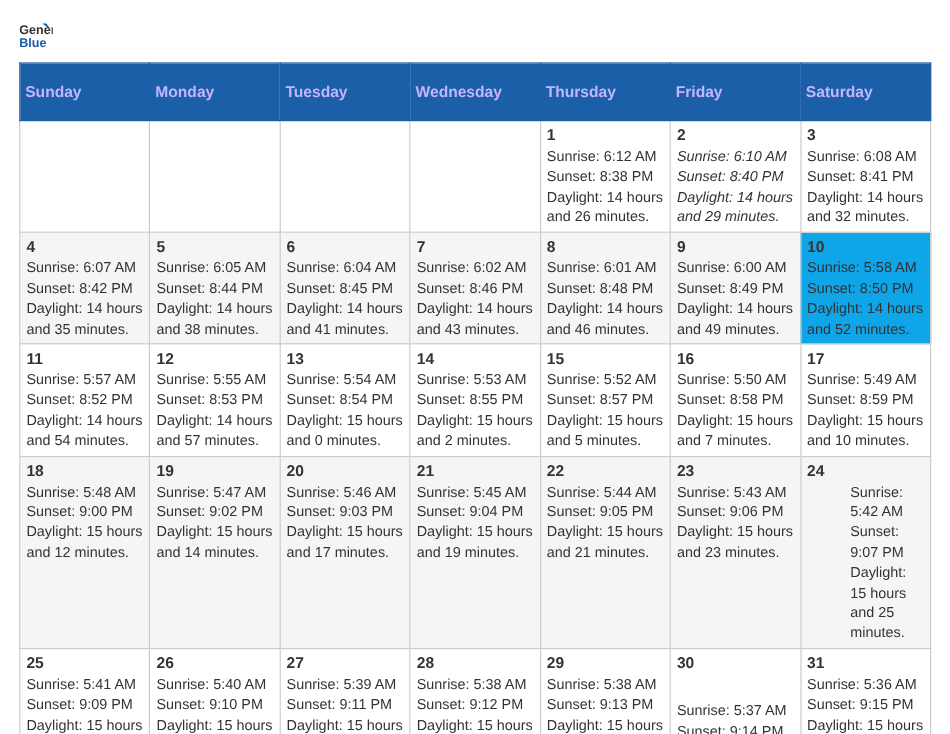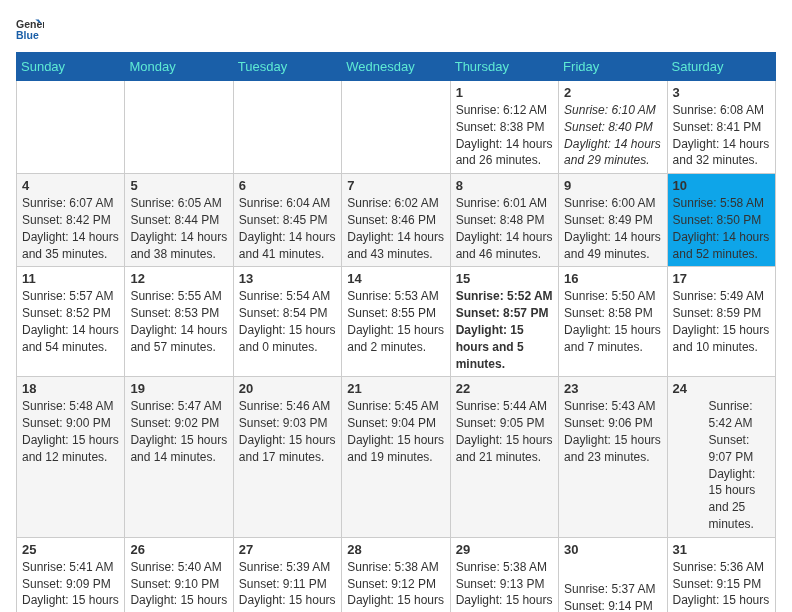--- a/index.html
+++ b/index.html
@@ -37,24 +37,24 @@
       font-size: 15px;
       color: #333;
     }
     .calendar {
       width: 100%;
       border-collapse: collapse;
       border: 1px solid #ccc;
     }
     .calendar thead th {
       background-color: #1a5fa8;
-      color: #5eead4;
-      padding: 6px 4px;
+      color: #c4b5fd;
+      padding: 16px 4px;
       font-size: 13px;
-      font-weight: normal;
+      font-weight: bold;
       text-align: left;
       border: 1px solid #1a5fa8;
     }
     .calendar tbody td {
       vertical-align: top;
       border: 1px solid #ccc;
       padding: 4px 5px;
       width: calc(100% / 7);
       min-height: 80px;
       background: #fff;
@@ -199,21 +199,21 @@
 Daylight: 15 hours and 0 minutes.</div>
         </td>
         <td>
           <div class="day-number">14</div>
           <div class="day-info" style="white-space: pre-line;">Sunrise: 5:53 AM
 Sunset: 8:55 PM
 Daylight: 15 hours and 2 minutes.</div>
         </td>
         <td>
           <div class="day-number">15</div>
-          <div class="day-info" style="white-space: pre-line; font-weight: bold;">Sunrise: 5:52 AM
+          <div class="day-info" style="white-space: pre-line;">Sunrise: 5:52 AM
 Sunset: 8:57 PM
 Daylight: 15 hours and 5 minutes.</div>
         </td>
         <td>
           <div class="day-number">16</div>
           <div class="day-info" style="white-space: pre-line;">Sunrise: 5:50 AM
 Sunset: 8:58 PM
 Daylight: 15 hours and 7 minutes.</div>
         </td>
         <td>

